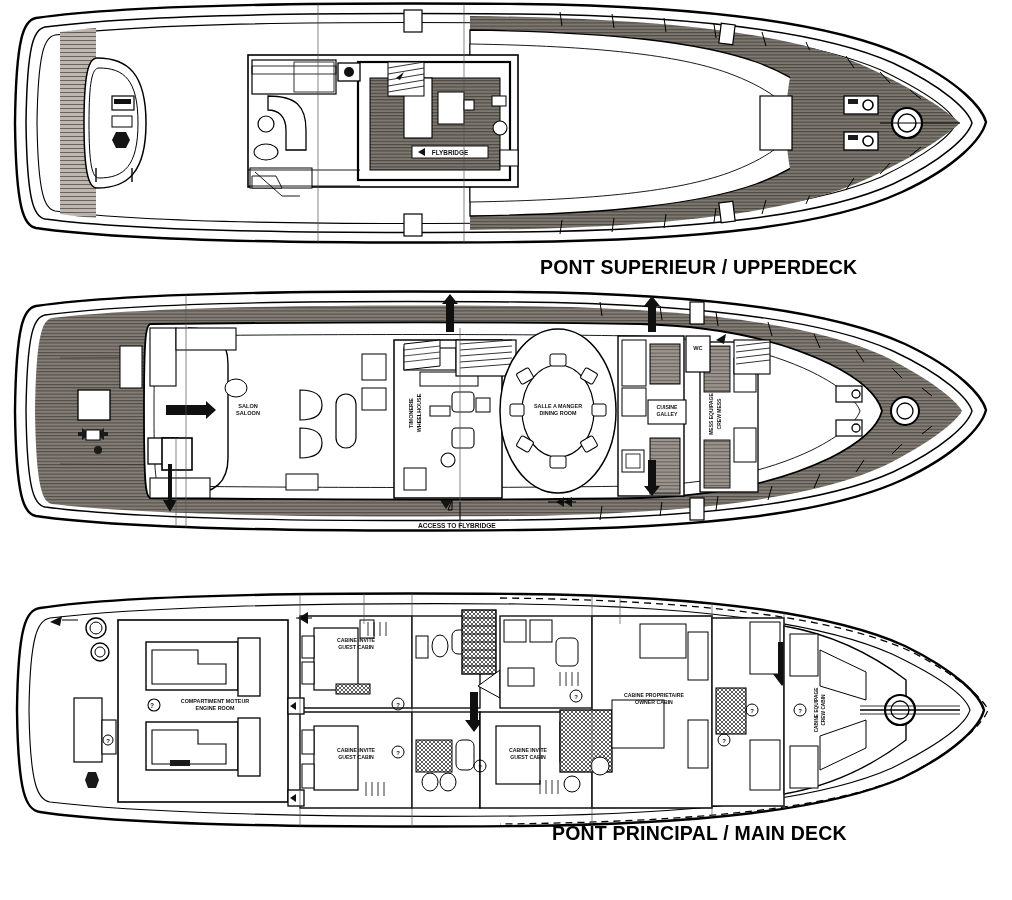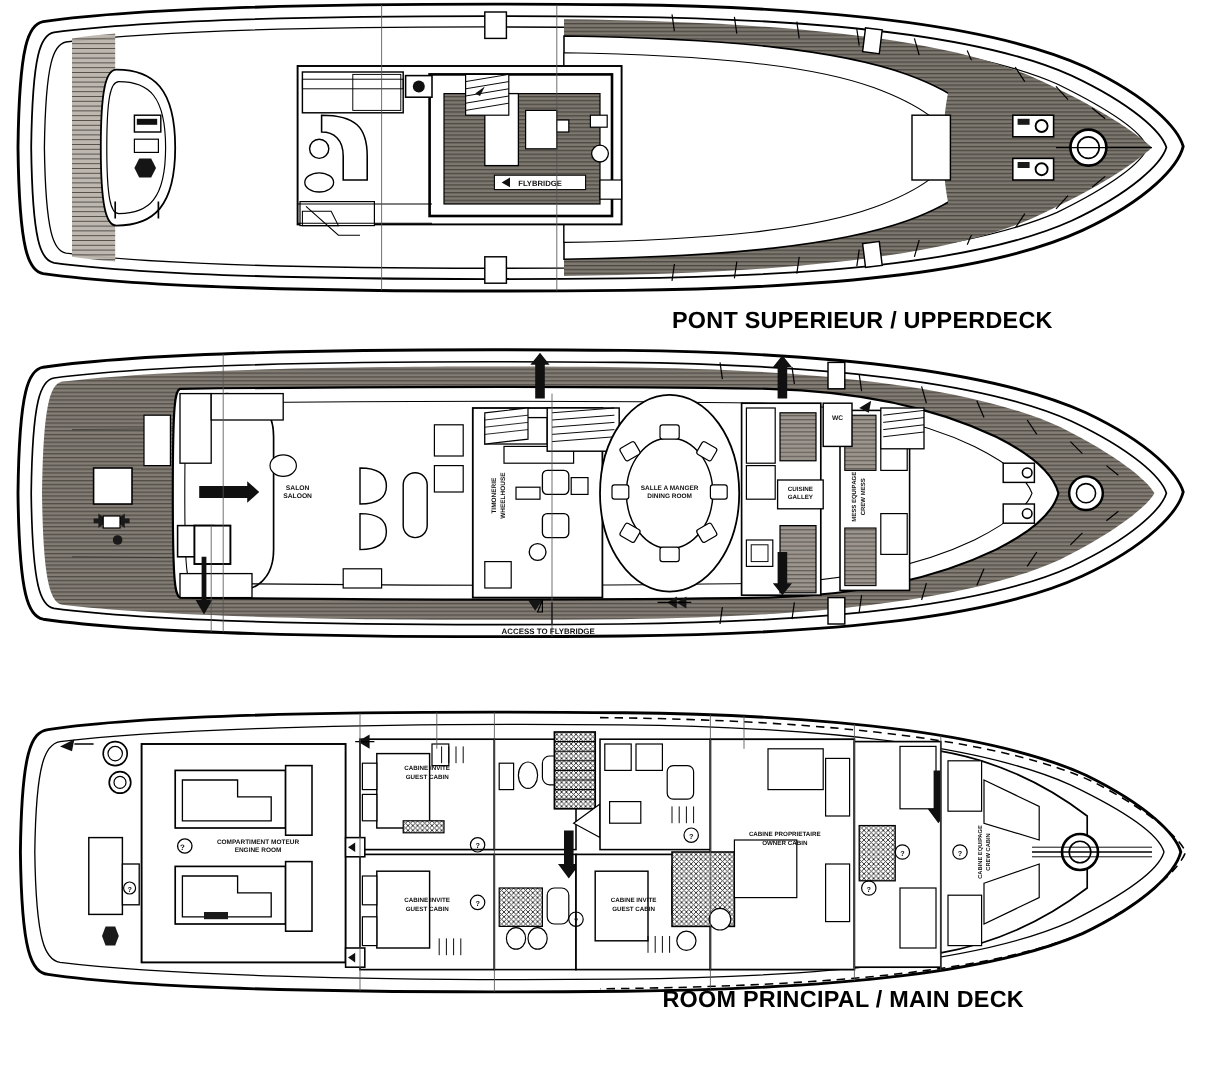--- a/index.html
+++ b/index.html
@@ -11,21 +11,21 @@
   #lower-block{top:580px;height:320px;}
   .deck-title{
     position:absolute;
     font-family:"Liberation Sans",sans-serif;
     font-weight:bold;
     font-size:19.5px;
     letter-spacing:.2px;
     color:#000;
     white-space:nowrap;
   }
-  #title-upper{left:540px;top:256px;margin-left:20px;}
+  #title-upper{left:540px;top:256px;}
   #title-main{left:552px;top:534px;}
   svg{display:block;}
   .rm{font-family:"Liberation Sans",sans-serif;font-weight:bold;fill:#111;}
   .cap{font-family:"Liberation Sans",sans-serif;font-weight:bold;fill:#111;}
 </style>
 </head>
 <body>
 
 <div id="sheet">
 
@@ -425,21 +425,21 @@
           <line x1="176" y1="150" x2="176" y2="250"></line>
           <line x1="460" y1="40" x2="460" y2="250"></line>
         </g>
       </g>
 
       <g>
         <line x1="460" y1="214" x2="460" y2="232" stroke="#000" stroke-width="0.9"></line>
         <text class="cap" x="418" y="240" font-size="6.6">ACCESS TO FLYBRIDGE</text>
       </g>
     </svg>
-    <div class="deck-title" id="title-main">ROOM PRINCIPAL / MAIN DECK</div>
+    <div class="deck-title" id="title-main">PONT PRINCIPAL / MAIN DECK</div>
   </div>
 
   <div class="deck-block" id="lower-block">
     <svg width="1012" height="280" viewBox="0 0 1012 280">
       <defs>
         <pattern id="bedHatch" width="4" height="4" patternUnits="userSpaceOnUse">
           <rect width="4" height="4" fill="#ffffff"></rect>
           <path d="M0,4 L4,0" stroke="#333" stroke-width="0.8"></path>
           <path d="M0,0 L4,4" stroke="#333" stroke-width="0.8"></path>
         </pattern>

